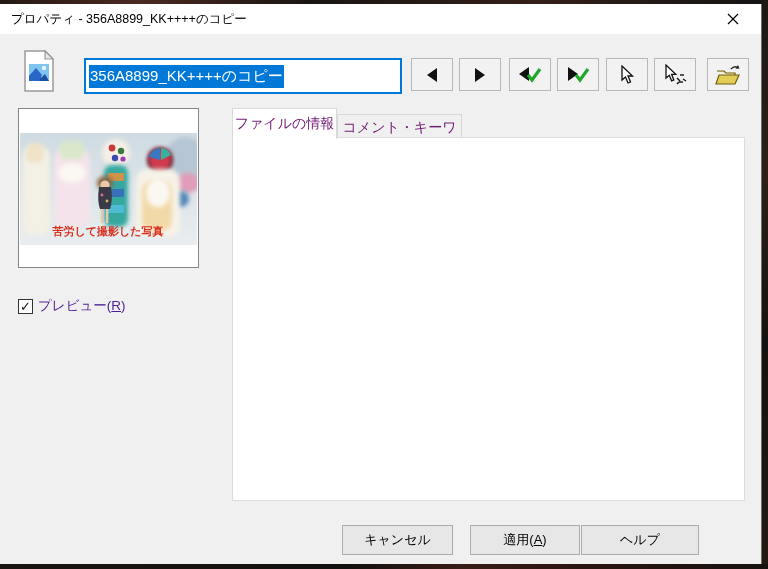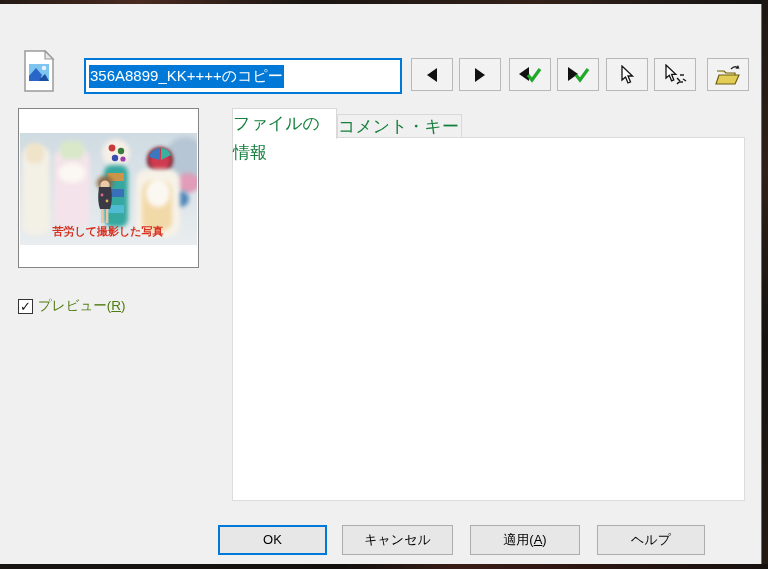--- a/index.html
+++ b/index.html
@@ -49,25 +49,25 @@
   .tb5{left:606px} .tb6{left:654px} .tb7{left:707px}
 
   
   .preview-box { position:absolute; left:18px; top:104px; width:181px; height:160px;
                  background:#fff; border:1px solid #858585;padding-left:39px; }
   .preview-img { position:absolute; left:1px; top:24px; width:177px; height:112px; display:block; }
   .chk-row { position:absolute; left:18px; top:294px; height:16px; display:flex; align-items:center; }
   .chk-box { width:15px; height:15px; background:#fff; border:1px solid #333;
              display:flex; align-items:center; justify-content:center;
              font-size:13px; color:#111; line-height:1; }
-  .chk-label { margin-left:5px; font-size:13.5px; color:#4d7c0f; }
+  .chk-label { margin-left:5px; font-size:13.5px; color:#4c1d95; }
   .mn-key { text-decoration:underline; }
 
   
-  .tab { position:absolute; font-size:17px; color:#15803d; text-align:left; }
+  .tab { position:absolute; font-size:14px; color:#701a75; text-align:center; }
   .tab-active { left:232px; top:104px; width:105px; height:31px; line-height:29px;
                 background:#fff; border:1px solid #d9d9d9; border-bottom:none; z-index:3; }
   .tab-inactive { left:337px; top:110px; width:125px; height:25px; line-height:24px;
                   background:#f0f0f0; border:1px solid #d9d9d9; border-bottom:none; z-index:1; }
   .tab-panel { position:absolute; left:232px; top:133px; width:513px; height:364px;
                background:#fff; border:1px solid #dcdcdc; z-index:2; }
 
   
   .info-table { position:absolute; left:248px; top:161px; width:484px; height:332px;
                 background:#fff; border:1px solid #828282; overflow:hidden; }
@@ -94,31 +94,39 @@
   .chev-down { transform:rotate(225deg) translate(1px,1px); }
   .scroll-thumb { position:absolute; left:0; top:79px; width:17px; height:60px; background:#c9c9c9; }
 
   
   .foot-btn { position:absolute; top:521px; height:30px; background:#e7e7e7;
               border:1px solid #adadad; font-size:13px; color:#000; text-align:center;
               font-family:"Liberation Sans", sans-serif; }
   .btn-ok { left:218px; width:109px; border:2px solid #0078d7; line-height:26px; }
   .btn-cancel { left:342px; width:111px; line-height:28px; }
   .btn-apply { left:470px; width:110px; line-height:28px; }
-  .btn-help { left:597px; width:108px; line-height:28px; }
+  .btn-help { left:581px; width:118px; line-height:28px; }
 </style>
 </head>
 <body>
 
 <div class="bg-strip bg-top"></div>
 <div class="bg-strip bg-right"></div>
 <div class="bg-strip bg-bottom"></div>
 
 <div class="dialog">
 
+  <div class="titlebar">
+    <span class="title-text">プロパティ - 356A8899_KK++++のコピー</span>
+    <span class="close-btn">
+      <svg width="12" height="12" viewBox="0 0 12 12">
+        <path d="M1 1 L11 11 M11 1 L1 11" stroke="#000" stroke-width="1.2" fill="none"></path>
+      </svg>
+    </span>
+  </div>
 
   <svg class="file-icon" viewBox="0 0 32 42">
     <path d="M2 1 h20 l8 8 v32 h-28 z" fill="#fff" stroke="#9a9a9a" stroke-width="1.5"></path>
     <path d="M22 1 l8 8 h-8 z" fill="#e8e8e8" stroke="#9a9a9a" stroke-width="1.2"></path>
     <rect x="6" y="14" width="20" height="17" fill="#7fc4ee"></rect>
     <path d="M6 31 l7 -9 l5 6 l4 -4 l4 7 z" fill="#1c4fa0"></path>
     <path d="M6 26 l7 -8 l6 7 l-3 6 H6 z" fill="#2a66c8"></path>
     <circle cx="21" cy="18" r="2.2" fill="#e8f4fc"></circle>
   </svg>
 
@@ -313,18 +321,17 @@
       <div class="scroll-btn scroll-up">
         <span class="chev chev-up"></span>
       </div>
       <div class="scroll-thumb"></div>
       <div class="scroll-btn scroll-down">
         <span class="chev chev-down"></span>
       </div>
     </div>
   </div>
 
-  <div class="foot-btn btn-ok">OK</div>
   <div class="foot-btn btn-cancel">キャンセル</div>
   <div class="foot-btn btn-apply"><span>適用(</span><span class="mn-key">A</span><span>)</span></div>
   <div class="foot-btn btn-help">ヘルプ</div>
 
 </div>
 
 </body></html>

